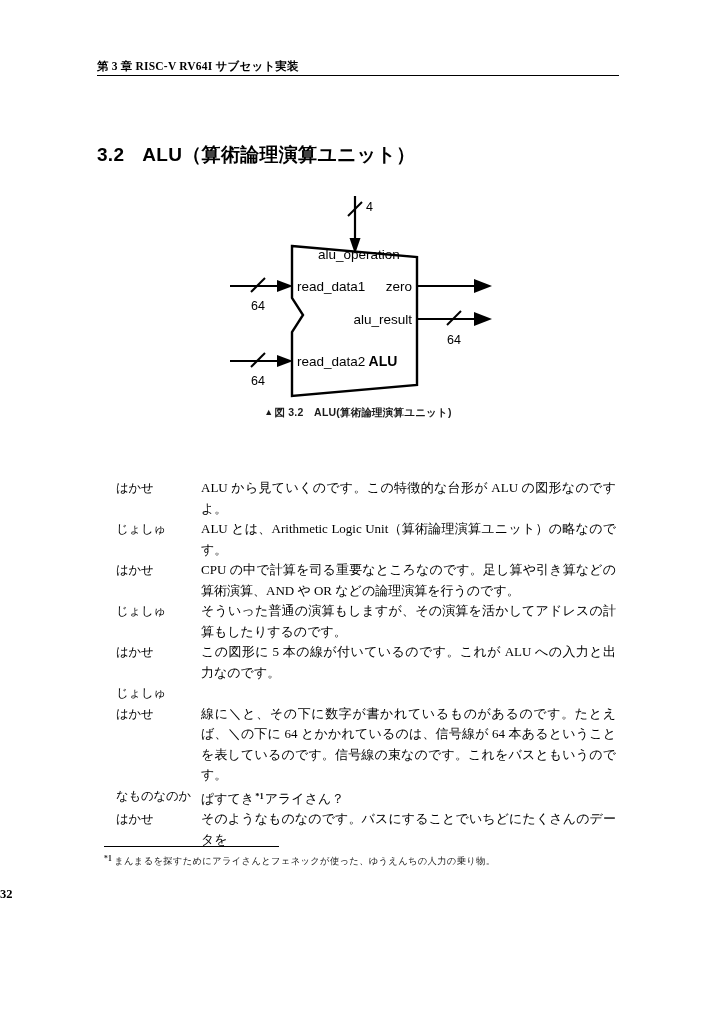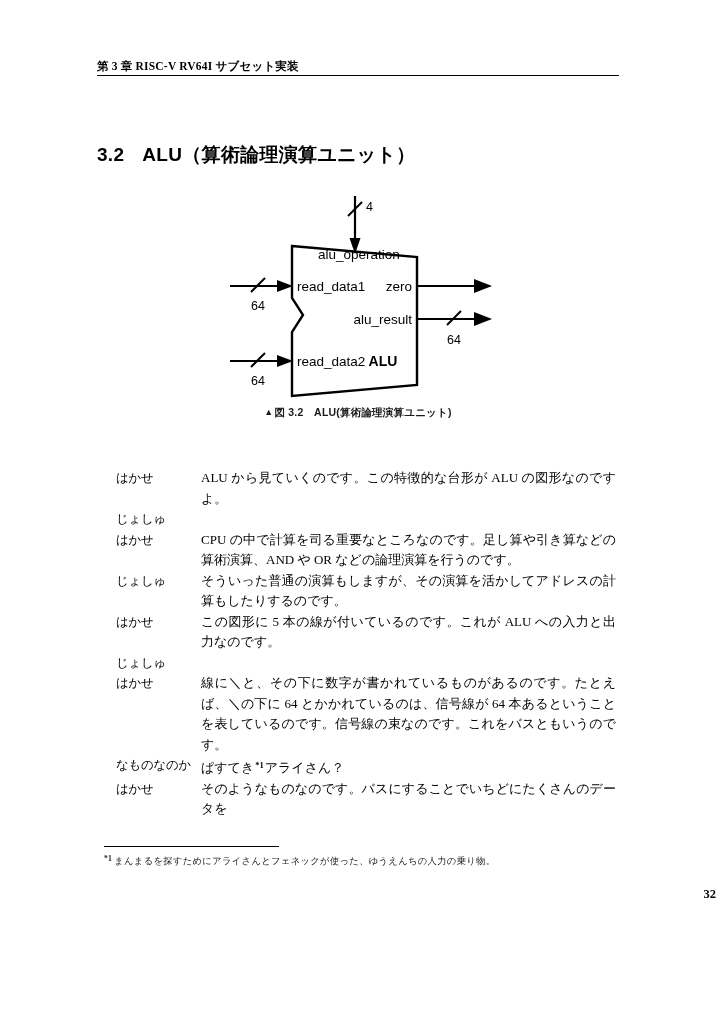--- a/index.html
+++ b/index.html
@@ -80,21 +80,21 @@
   .figure-caption .cap-tri {
     font-size: 9px;
     vertical-align: 1px;
     margin-right: 1px;
   }
 
   
   .dialogue {
     position: absolute;
     left: 116px;
-    top: 468px;
+    top: 478px;
     width: 500px;
     font-size: 13px;
     line-height: 20.5px;
     font-family: Liberation Serif, serif;
   }
   .dlg-row {
     display: flex;
     align-items: flex-start;
     margin-bottom: 0px;
   }
@@ -142,21 +142,21 @@
     vertical-align: 3px;
     margin-right: 2px;
   }
 
   
   .page-number {
     position: absolute;
     left: 0;
     top: 887px;
     width: 716px;
-    text-align: right;
+    text-align: left;
     font-size: 12.5px;
     font-weight: bold;
   }
 
   
   svg text {
     font-family: "Liberation Sans", "DejaVu Sans", sans-serif;
     fill: #000;
   }
 </style>
@@ -237,20 +237,21 @@
 
   <div class="dialogue">
 
     <div class="dlg-row">
       <div class="dlg-speaker">はかせ</div>
       <div class="dlg-text">ALU から見ていくのです。この特徴的な台形が ALU の図形なのですよ。</div>
     </div>
 
     <div class="dlg-row">
       <div class="dlg-speaker">じょしゅ</div>
+      <div class="dlg-text">ALU とは、Arithmetic Logic Unit（算術論理演算ユニット）の略なのです。</div>
     </div>
 
     <div class="dlg-row">
       <div class="dlg-speaker">はかせ</div>
       <div class="dlg-text">CPU の中で計算を司る重要なところなのです。足し算や引き算などの算術演算、AND や OR などの論理演算を行うのです。</div>
     </div>
 
     <div class="dlg-row">
       <div class="dlg-speaker">じょしゅ</div>
       <div class="dlg-text">そういった普通の演算もしますが、その演算を活かしてアドレスの計算もしたりするのです。</div>

